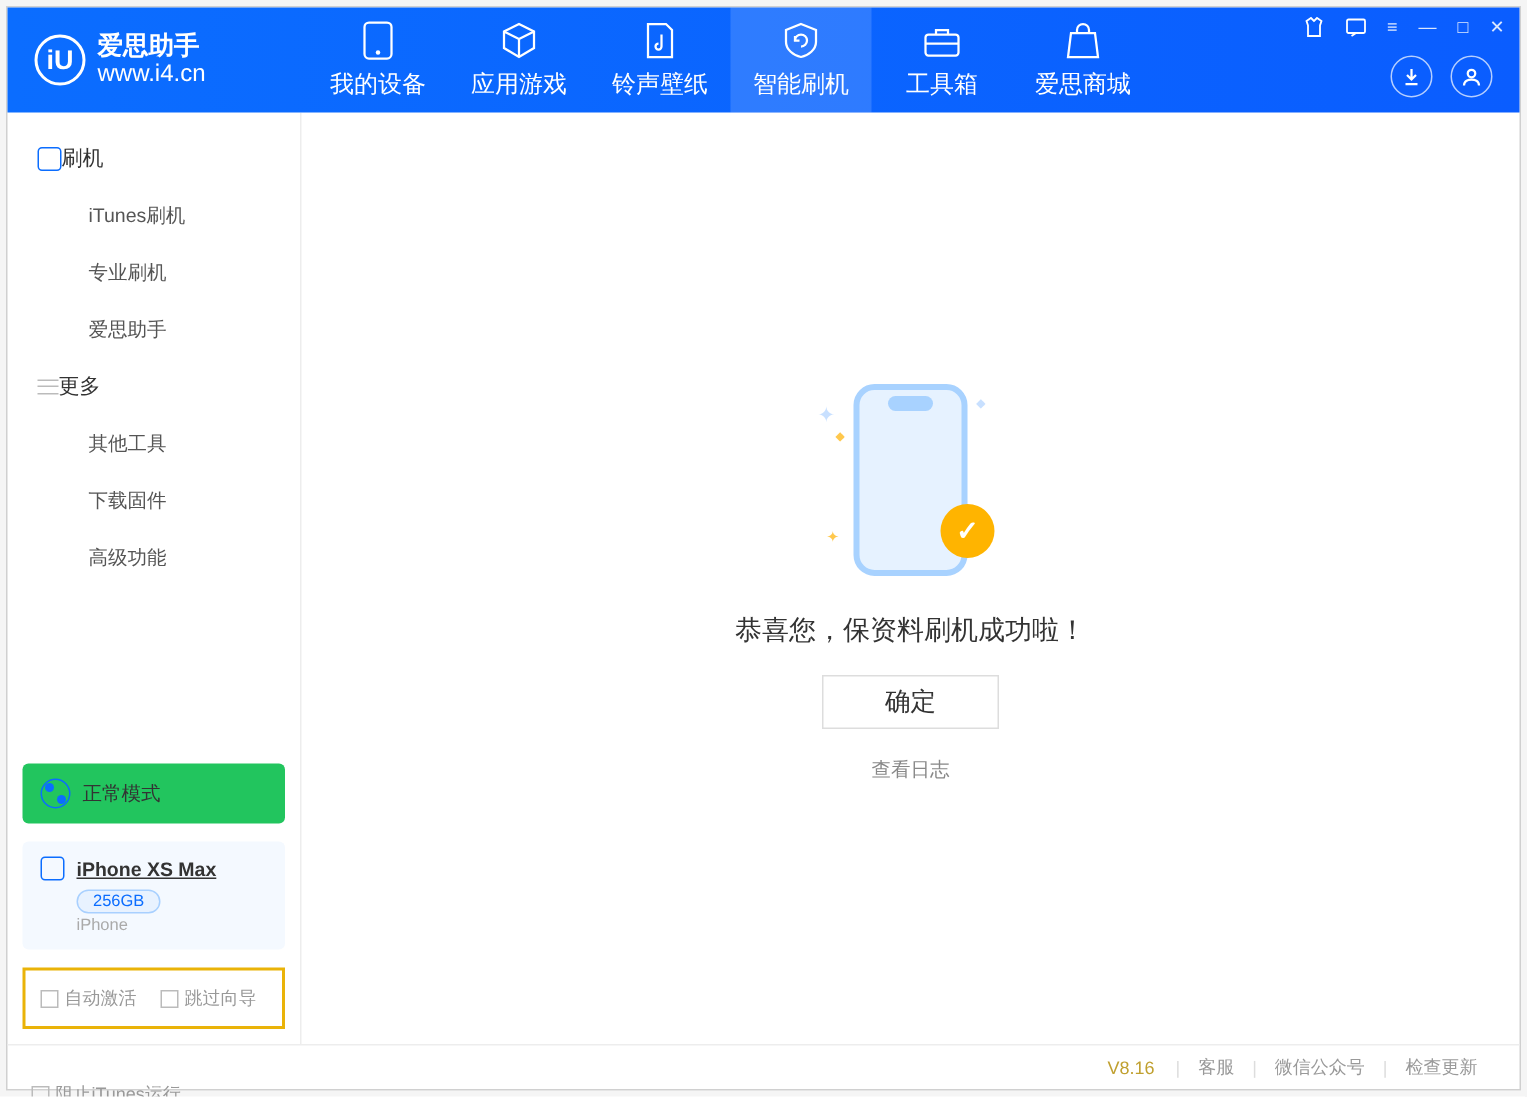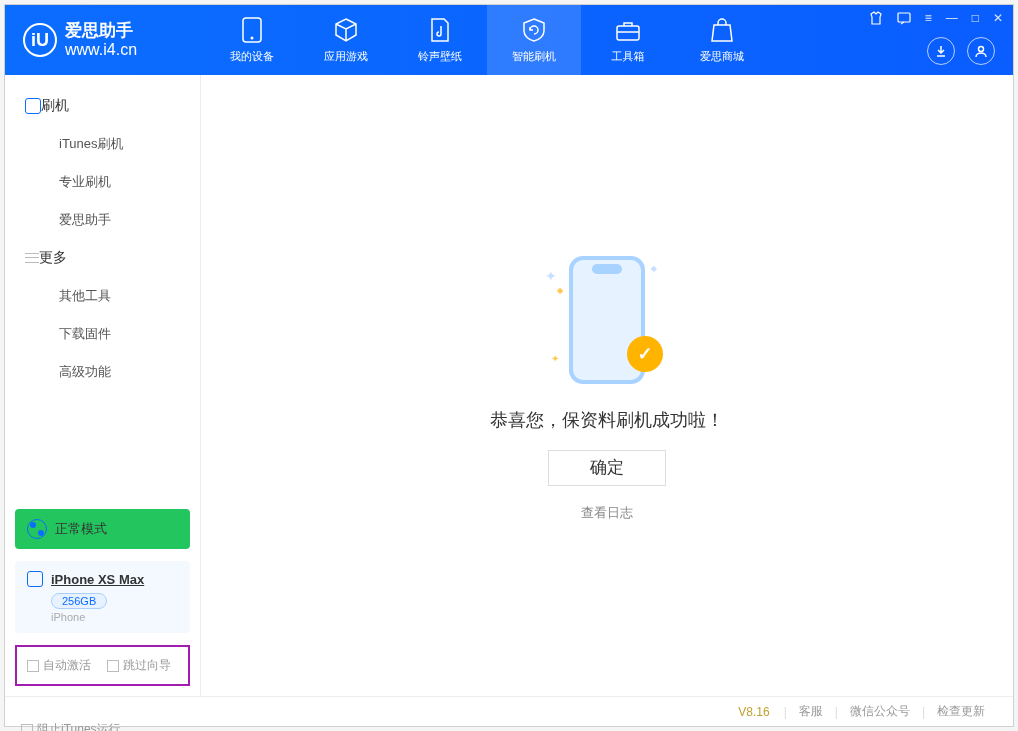--- a/index.html
+++ b/index.html
@@ -7,21 +7,21 @@
 .window { width: 1010px; height: 723px; background: white; border: 1px solid #d0d0d0; display: flex; flex-direction: column; }
 
 
 .header { height: 70px; background: linear-gradient(to right, #0b6dff, #0a5dff); display: flex; align-items: center; position: relative; }
 .logo-area { display: flex; align-items: center; padding: 0 18px; width: 200px; }
 .logo-circle { width: 34px; height: 34px; border-radius: 50%; border: 2px solid white; display: flex; align-items: center; justify-content: center; color: white; font-weight: bold; font-size: 18px; }
 .logo-text { margin-left: 8px; color: white; }
 .logo-cn { font-size: 17px; font-weight: bold; line-height: 1.1; }
 .logo-url { font-size: 16px; line-height: 1.1; }
 .tabs { display: flex; height: 100%; }
-.tab { width: 94px; height: 100%; display: flex; flex-direction: column; align-items: center; justify-content: center; color: white; font-size: 11px; gap: 6px; cursor: pointer; }
+.tab { width: 94px; height: 100%; display: flex; flex-direction: column; align-items: center; justify-content: center; color: white; font-size: 16px; gap: 6px; cursor: pointer; }
 .tab.active { background: rgba(255,255,255,0.15); }
 .tab-icon { width: 26px; height: 26px; display: flex; align-items: center; justify-content: center; }
 .win-controls { position: absolute; right: 10px; top: 6px; display: flex; gap: 14px; color: rgba(255,255,255,0.85); font-size: 12px; }
 .win-controls span { cursor: pointer; }
 .header-circles { position: absolute; right: 18px; bottom: 10px; display: flex; gap: 12px; }
 .hcircle { width: 28px; height: 28px; border: 1.5px solid rgba(255,255,255,0.7); border-radius: 50%; display: flex; align-items: center; justify-content: center; cursor: pointer; }
 
 
 .body { flex: 1; display: flex; overflow: hidden; }
 .sidebar { width: 196px; border-right: 1px solid #ededed; display: flex; flex-direction: column; }
@@ -32,21 +32,21 @@
 .side-card { margin: 6px 10px; padding: 10px 12px; background: #22c55e; border-radius: 4px; font-size: 13px; color: #333; display: flex; align-items: center; gap: 8px; text-align: center; }
 .mode-icon { width: 20px; height: 20px; border: 1.5px solid #0b6dff; border-radius: 50%; position: relative; }
 .mode-icon::before { content: ''; position: absolute; width: 6px; height: 6px; background: #0b6dff; border-radius: 50%; top: 2px; left: 2px; }
 .mode-icon::after { content: ''; position: absolute; width: 6px; height: 6px; background: #0b6dff; border-radius: 50%; bottom: 2px; right: 2px; }
 .device-card { margin: 6px 10px 12px 10px; padding: 10px 12px; background: #f4f9ff; border-radius: 4px; }
 .device-row { display: flex; align-items: center; gap: 8px; }
 .phone-icon { width: 16px; height: 16px; border: 1.5px solid #0b6dff; border-radius: 3px; display: inline-block; }
 .device-name { font-size: 13px; font-weight: bold; color: #333; text-decoration: underline; }
 .storage-pill { display: inline-block; margin: 6px 0 2px 24px; font-size: 11px; color: #0b6dff; border: 1px solid #a8d0ff; background: #e8f2ff; border-radius: 10px; padding: 1px 10px; }
 .device-type { font-size: 11px; color: #aaa; margin-left: 24px; }
-.cbrow { margin: 0 10px 10px 10px; padding: 10px; border: 2px solid #a21caf; display: flex; gap: 16px; font-size: 12px; color: #999; }
+.cbrow { margin: 0 10px 10px 10px; padding: 10px; border: 2px solid #eab308; display: flex; gap: 16px; font-size: 12px; color: #999; }
 .cb { display: flex; align-items: center; gap: 4px; cursor: pointer; }
 .cbsq { width: 12px; height: 12px; border: 1px solid #bbb; display: inline-block; }
 
 .main { flex: 1; display: flex; flex-direction: column; align-items: center; justify-content: center; gap: 18px; }
 .illo { position: relative; width: 140px; height: 140px; display: flex; align-items: center; justify-content: center; }
 .phone-shape { width: 76px; height: 128px; border: 4px solid #a8d2ff; border-radius: 14px; background: #e6f2ff; position: relative; }
 .phone-shape::before { content: ''; position: absolute; top: 4px; left: 50%; transform: translateX(-50%); width: 30px; height: 10px; background: #a8d2ff; border-radius: 6px; }
 .check-badge { position: absolute; right: 14px; bottom: 18px; width: 36px; height: 36px; background: #ffb400; border-radius: 50%; display: flex; align-items: center; justify-content: center; color: white; font-size: 18px; font-weight: bold; }
 .sp { position: absolute; color: #c8e0ff; }
 .sp1 { top: 18px; left: 8px; font-size: 14px; } .sp2 { top: 36px; left: 20px; font-size: 8px; color:#ffc84d; }

